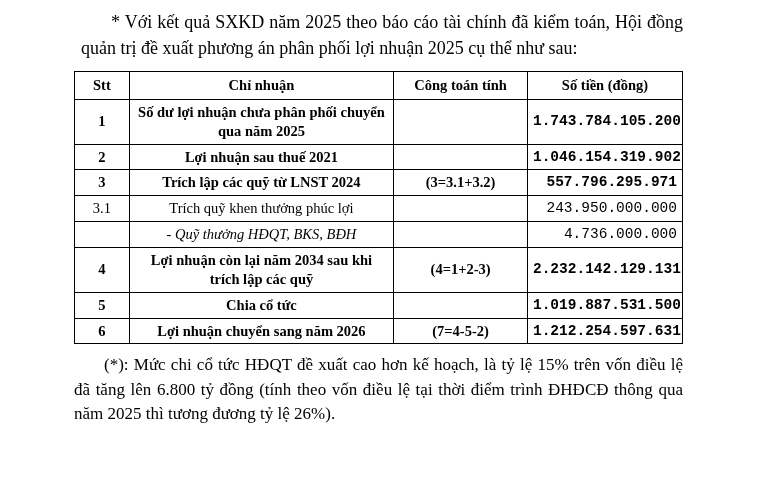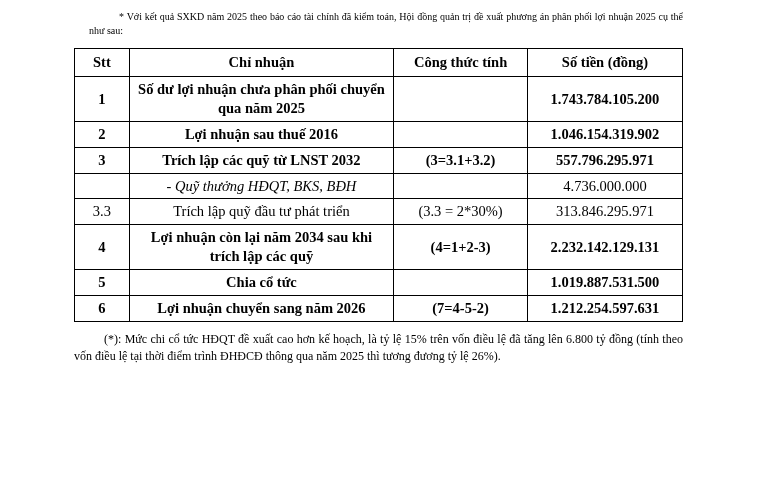--- a/index.html
+++ b/index.html
@@ -15,24 +15,24 @@
     overflow: hidden;
   }
   .page {
     position: relative;
     width: 757px;
     height: 484px;
     box-sizing: border-box;
     padding: 10px 74px 0 74px;
   }
   .intro {
-    font-size: 10px;
+    font-size: 18px;
     line-height: 1.42;
     text-align: justify;
-    margin: 0 0 10px 15px;
+    margin: 0 0 10px 7px;
   }
   .intro .lead {
     display: inline-block;
     width: 30px;
   }
   table.dist {
     border-collapse: collapse;
     width: 100%;
     table-layout: fixed;
   }
@@ -47,28 +47,28 @@
     line-height: 1.3;
     padding: 3px 5px;
     vertical-align: middle;
   }
   table.dist th {
     text-align: center;
     font-weight: bold;
     padding: 4px 16px;
   }
   .c-center { text-align: center; }
-  .c-right  { text-align: center; }
+  .c-right  { text-align: right; font-family: Liberation Mono, monospace; }
   .c-left   { text-align: center; }
   .bold     { font-weight: bold; }
   .italic   { font-style: italic; }
   .nowrap { white-space: nowrap; }
   .tall { height: 38px; }
   .note {
-    font-size: 12px;
+    font-size: 17px;
     line-height: 1.42;
     text-align: justify;
     margin: 9px 0 0 0;
   }
   .note .lead {
     display: inline-block;
     width: 30px;
   }
   .cell-pad-l { padding-left: 8px; }
   .cell-indent { padding-left: 46px; margin-top: 48px; }
@@ -84,54 +84,54 @@
     <colgroup>
       <col class="c-stt">
       <col class="c-item">
       <col class="c-formula">
       <col class="c-amount">
     </colgroup>
     <thead>
       <tr>
         <th>Stt</th>
         <th>Chỉ nhuận</th>
-        <th>Công thức tính</th>
+        <th>Công toán tính</th>
         <th>Số tiền (đồng)</th>
       </tr>
     </thead>
     <tbody>
       <tr class="tall">
         <td class="c-center bold">1</td>
         <td class="c-left bold cell-pad-l">Số dư lợi nhuận chưa phân phối chuyển qua năm 2025</td>
         <td class="c-center"></td>
         <td class="c-right bold nowrap">1.743.784.105.200</td>
       </tr>
       <tr>
         <td class="c-center bold">2</td>
-        <td class="c-left bold cell-pad-l">Lợi nhuận sau thuế 2016</td>
+        <td class="c-left bold cell-pad-l">Lợi nhuận sau thuế 2021</td>
         <td class="c-center"></td>
         <td class="c-right bold nowrap">1.046.154.319.902</td>
       </tr>
       <tr>
         <td class="c-center bold">3</td>
-        <td class="c-left bold cell-pad-l">Trích lập các quỹ từ LNST 2032</td>
+        <td class="c-left bold cell-pad-l">Trích lập các quỹ từ LNST 2024</td>
         <td class="c-center bold">(3=3.1+3.2)</td>
         <td class="c-right bold nowrap">557.796.295.971</td>
+      </tr>
+      <tr>
+        <td class="c-center">3.1</td>
+        <td class="c-left cell-pad-l">Trích quỹ khen thưởng phúc lợi</td>
+        <td class="c-center"></td>
+        <td class="c-right nowrap">243.950.000.000</td>
       </tr>
       <tr>
         <td class="c-center"></td>
         <td class="c-left italic cell-indent">- Quỹ thưởng HĐQT, BKS, BĐH</td>
         <td class="c-center"></td>
         <td class="c-right nowrap">4.736.000.000</td>
-      </tr>
-      <tr>
-        <td class="c-center">3.3</td>
-        <td class="c-left cell-pad-l">Trích lập quỹ đầu tư phát triển</td>
-        <td class="c-center">(3.3 = 2*30%)</td>
-        <td class="c-right nowrap">313.846.295.971</td>
       </tr>
       <tr class="tall">
         <td class="c-center bold">4</td>
         <td class="c-left bold cell-pad-l">Lợi nhuận còn lại năm 2034 sau khi trích lập các quỹ</td>
         <td class="c-center bold">(4=1+2-3)</td>
         <td class="c-right bold nowrap">2.232.142.129.131</td>
       </tr>
       <tr>
         <td class="c-center bold">5</td>
         <td class="c-left bold cell-pad-l">Chia cổ tức</td>

